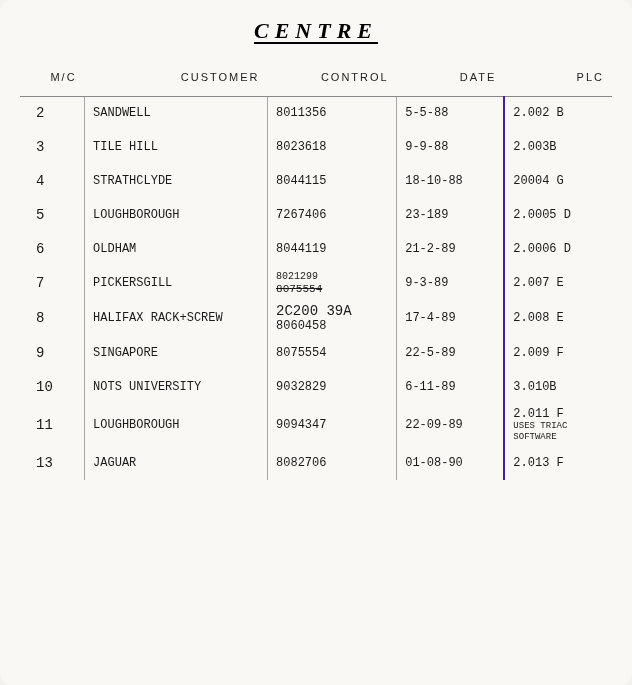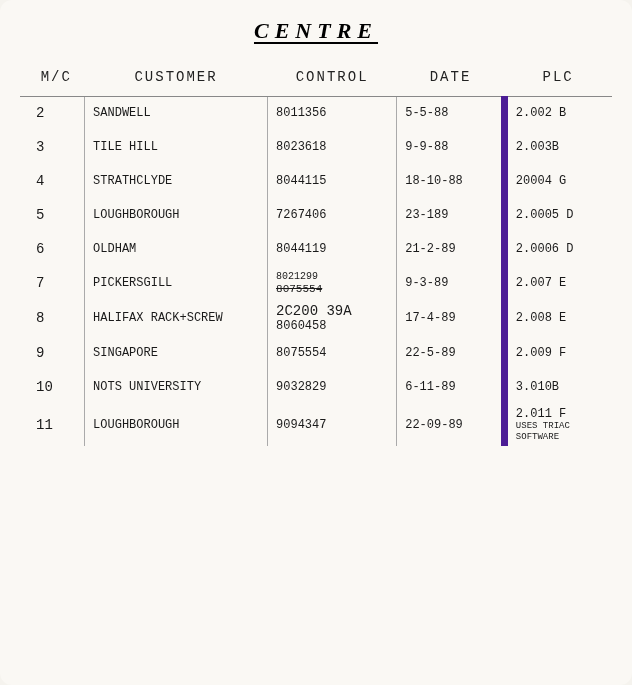--- a/index.html
+++ b/index.html
@@ -42,28 +42,28 @@
       width: 100%;
       margin-top: 8px;
     }
 
     table {
       width: 100%;
       border-collapse: collapse;
     }
 
     th {
-      font-size: 14px;
+      font-size: 11px;
       letter-spacing: 2px;
       font-weight: normal;
       text-transform: uppercase;
       padding: 4px 8px 8px 8px;
-      text-align: center;
+      text-align: right;
       color: #222;
-      font-family: Liberation Mono, monospace;
+      font-family: Liberation Sans, sans-serif;
     }
 
     th.col-mc { width: 60px; padding-left: 16px; }
     th.col-customer { width: 170px; }
     th.col-control { width: 120px; }
     th.col-date { width: 100px; }
     th.col-plc { width: 100px; }
 
     .header-row th {
       border-bottom: 1px solid #888;
@@ -94,21 +94,21 @@
       border-right: 1px solid #aaa;
       font-size: 12px;
     }
 
     td.col-control {
       border-right: 1px solid #aaa;
       font-size: 12px;
     }
 
     td.col-date {
-      border-right: 7px solid #4c1d95;
+      border-right: 2px solid #4c1d95;
       font-size: 12px;
     }
 
     td.col-plc {
       font-size: 12px;
     }
 
     tr { height: 34px; }
 
     .strike {
@@ -210,16 +210,23 @@
             <td class="col-date">6-11-89</td>
             <td class="col-plc">3.010B</td>
           </tr>
           <tr>
             <td class="col-mc">11</td>
             <td class="col-customer">LOUGHBOROUGH</td>
             <td class="col-control">9094347</td>
             <td class="col-date">22-09-89</td>
             <td class="col-plc">2.011 F<span class="sub-note">USES TRIAC SOFTWARE</span></td>
           </tr>
+          <tr>
+            <td class="col-mc">13</td>
+            <td class="col-customer">JAGUAR</td>
+            <td class="col-control">8082706</td>
+            <td class="col-date">01-08-90</td>
+            <td class="col-plc">2.013 F</td>
+          </tr>
         </tbody>
     </table>
   </div>
 </div>
 
 </body></html>

